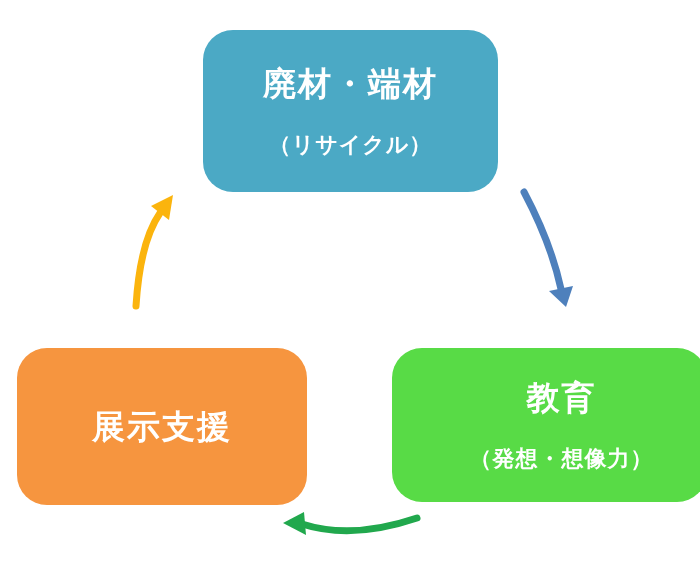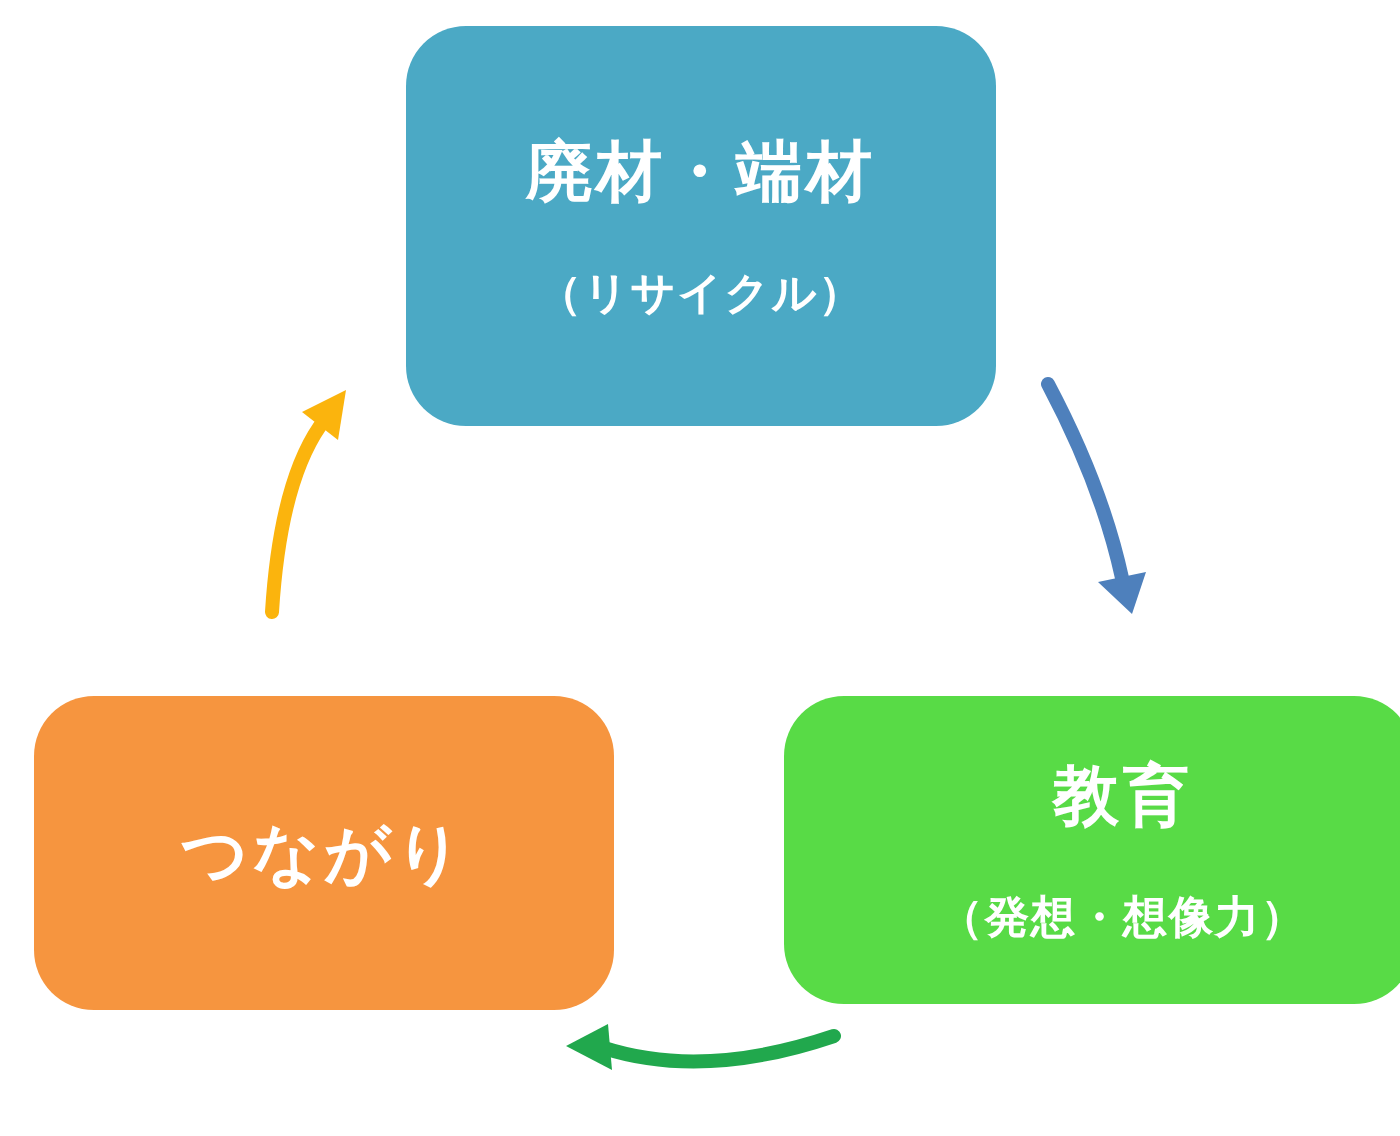--- a/index.html
+++ b/index.html
@@ -27,21 +27,21 @@
     letter-spacing:2px;
     line-height:1;
   }
   .node .sub{
     font-size:22px;
     margin-top:34px;
     letter-spacing:1px;
     line-height:1;
     white-space:nowrap;
   }
-  #node-recycle  {left:203px; top:13px;  width:295px; height:200px;}
+  #node-recycle  {left:203px; top:30px;  width:295px; height:162px;}
   #node-community{left:17px;  top:348px; width:290px; height:157px;}
   #node-education{left:392px; top:348px; width:291px; height:154px;}
   .arrows{
     position:absolute;
     left:0; top:0;
     width:700px;
     height:568px;
     pointer-events:none;
   }
 </style>
@@ -54,21 +54,21 @@
     <div class="label">廃材・端材</div>
     <div class="sub">（リサイクル）</div>
   </div>
 
   <div class="node" id="node-education" style="background-color: rgb(88, 219, 70); padding-left: 24px;">
     <div class="label">教育</div>
     <div class="sub">（発想・想像力）</div>
   </div>
 
   <div class="node" id="node-community" style="background-color: rgb(246, 149, 63);">
-    <div class="label">つながり</div>
+    <div class="label">展示支援</div>
   </div>
 
   <svg class="arrows" viewBox="0 0 700 568" xmlns="http://www.w3.org/2000/svg">
 
     <path d="M 524 192 Q 551 243 561 289" fill="none" stroke-width="7" stroke-linecap="round" stroke="#4E80BC"></path>
     <polygon points="566,307 549,291 573,286" fill="#4E80BC"></polygon>
 
     <path d="M 417 518 Q 352 540 302 524" fill="none" stroke-width="7" stroke-linecap="round" stroke="#21A84D"></path>
     <polygon points="283,523 304,512 306,535" fill="#21A84D"></polygon>
 

